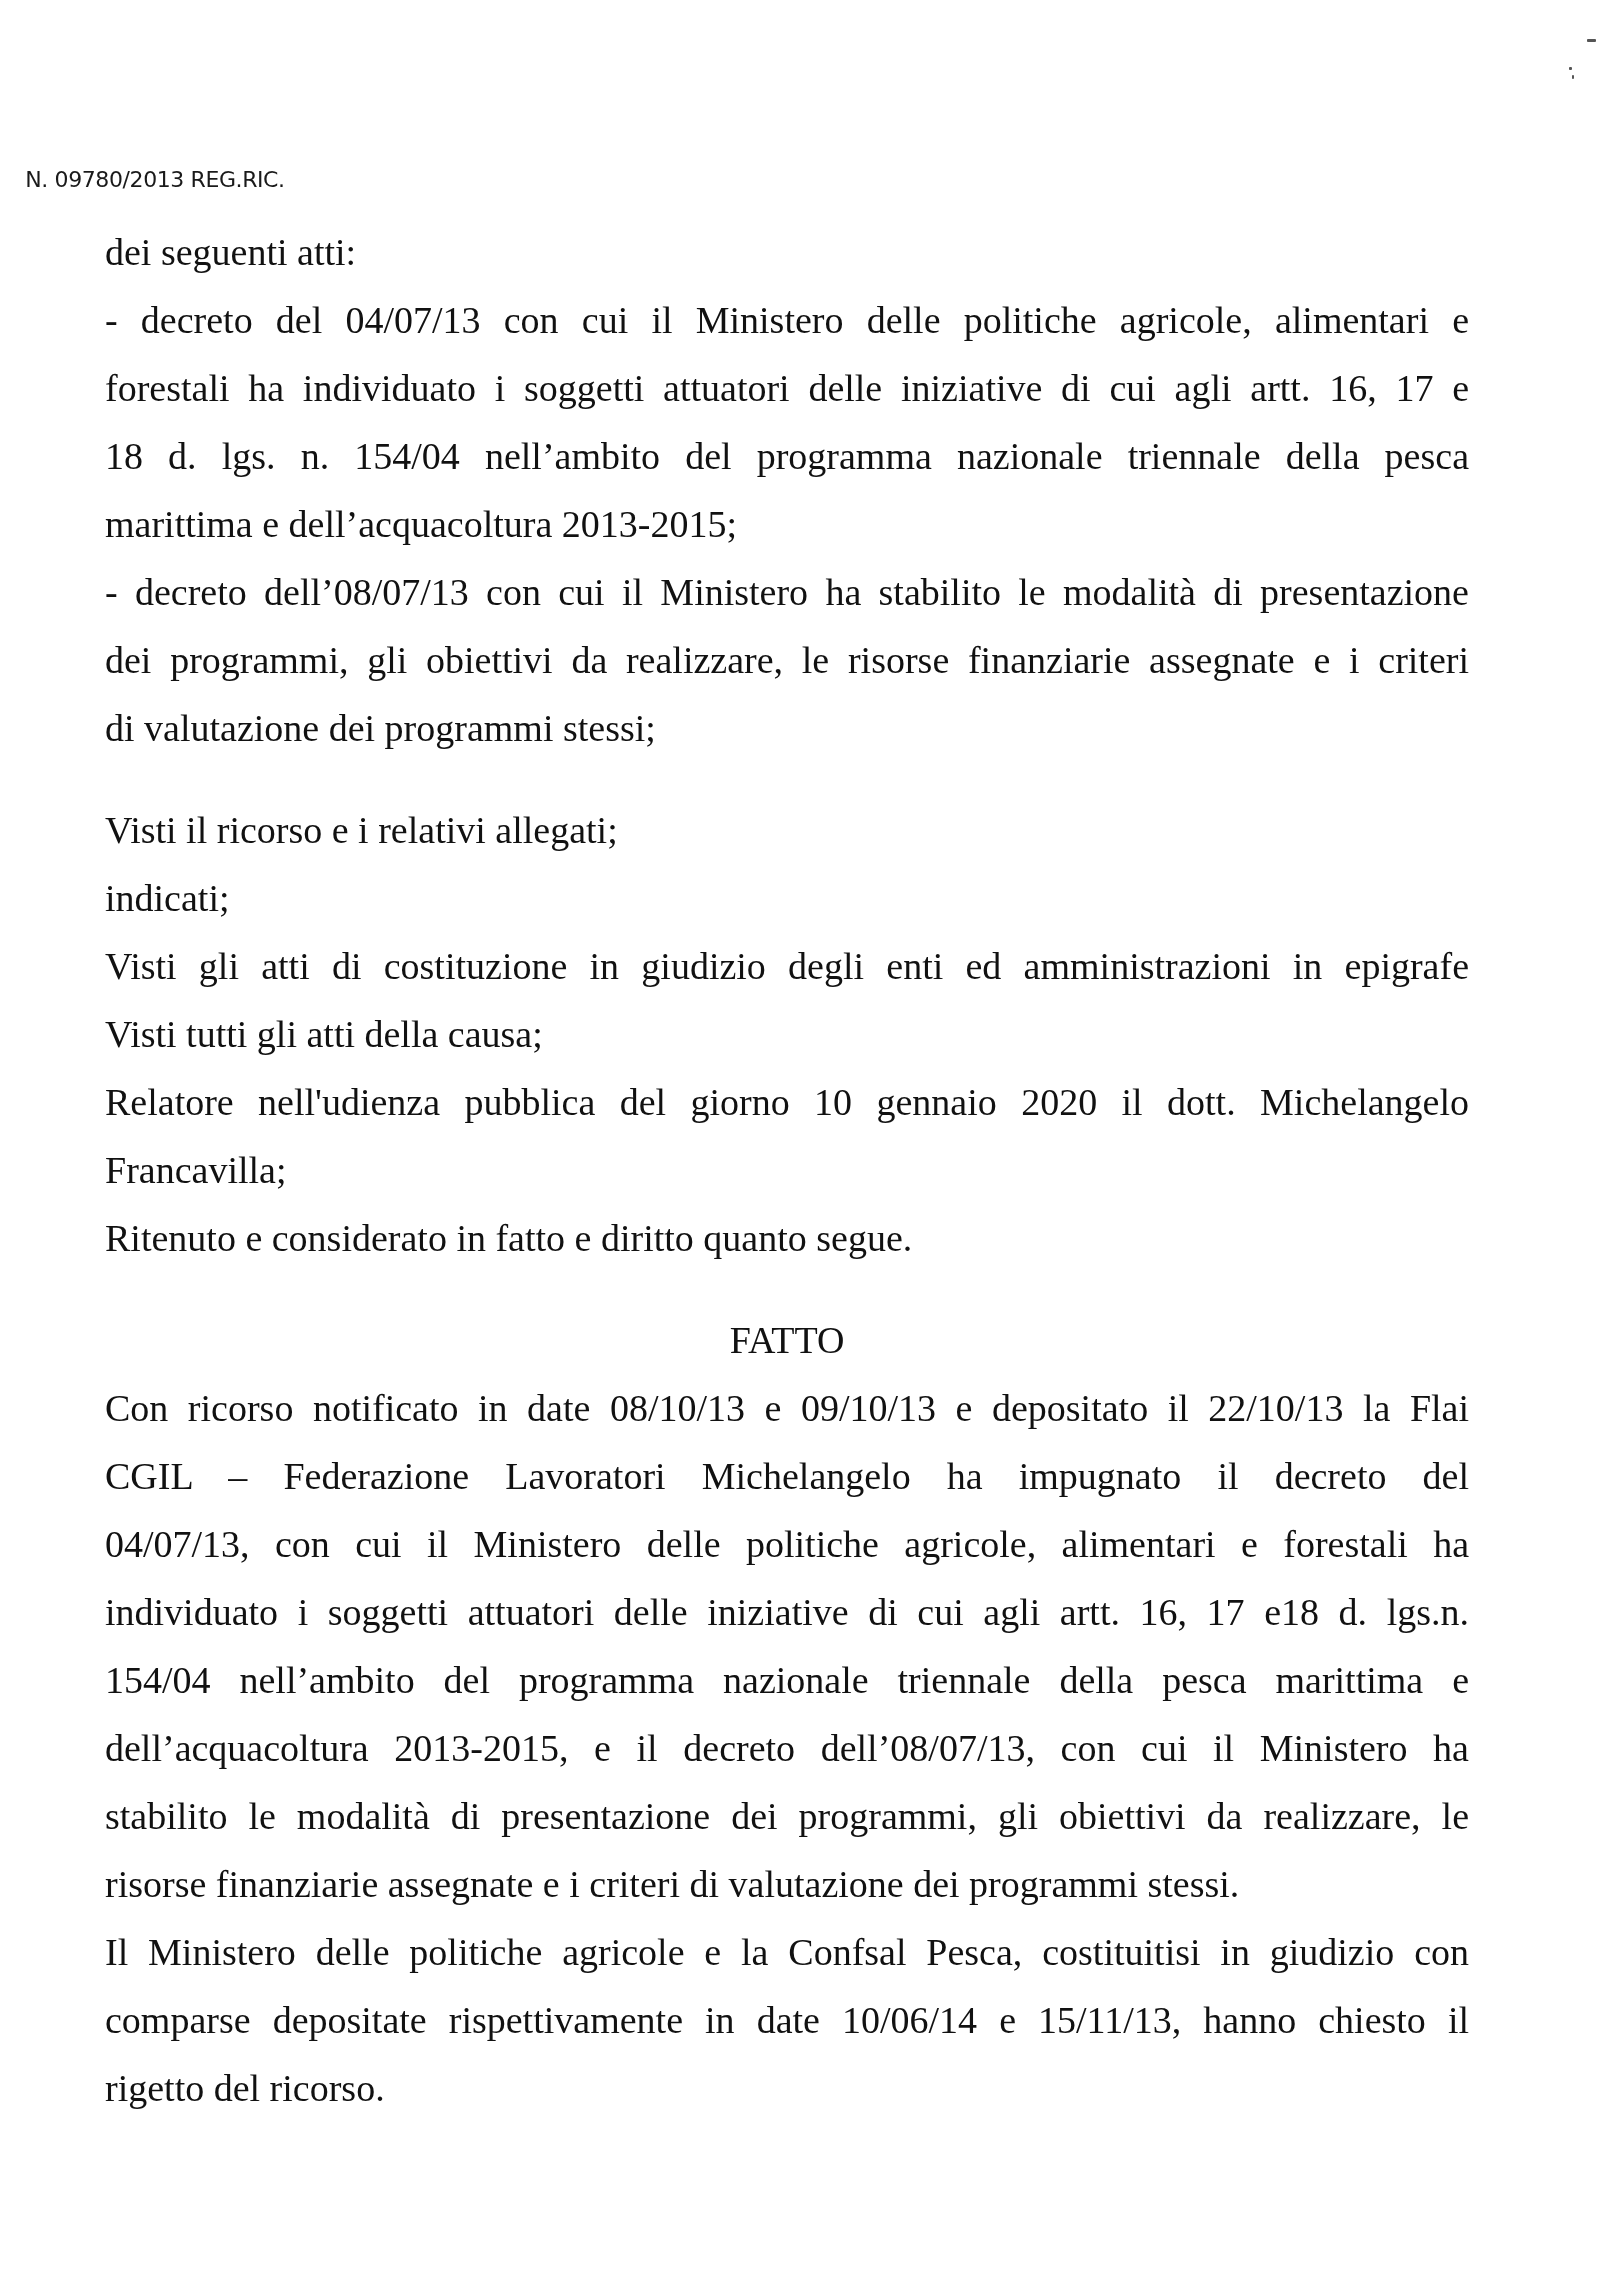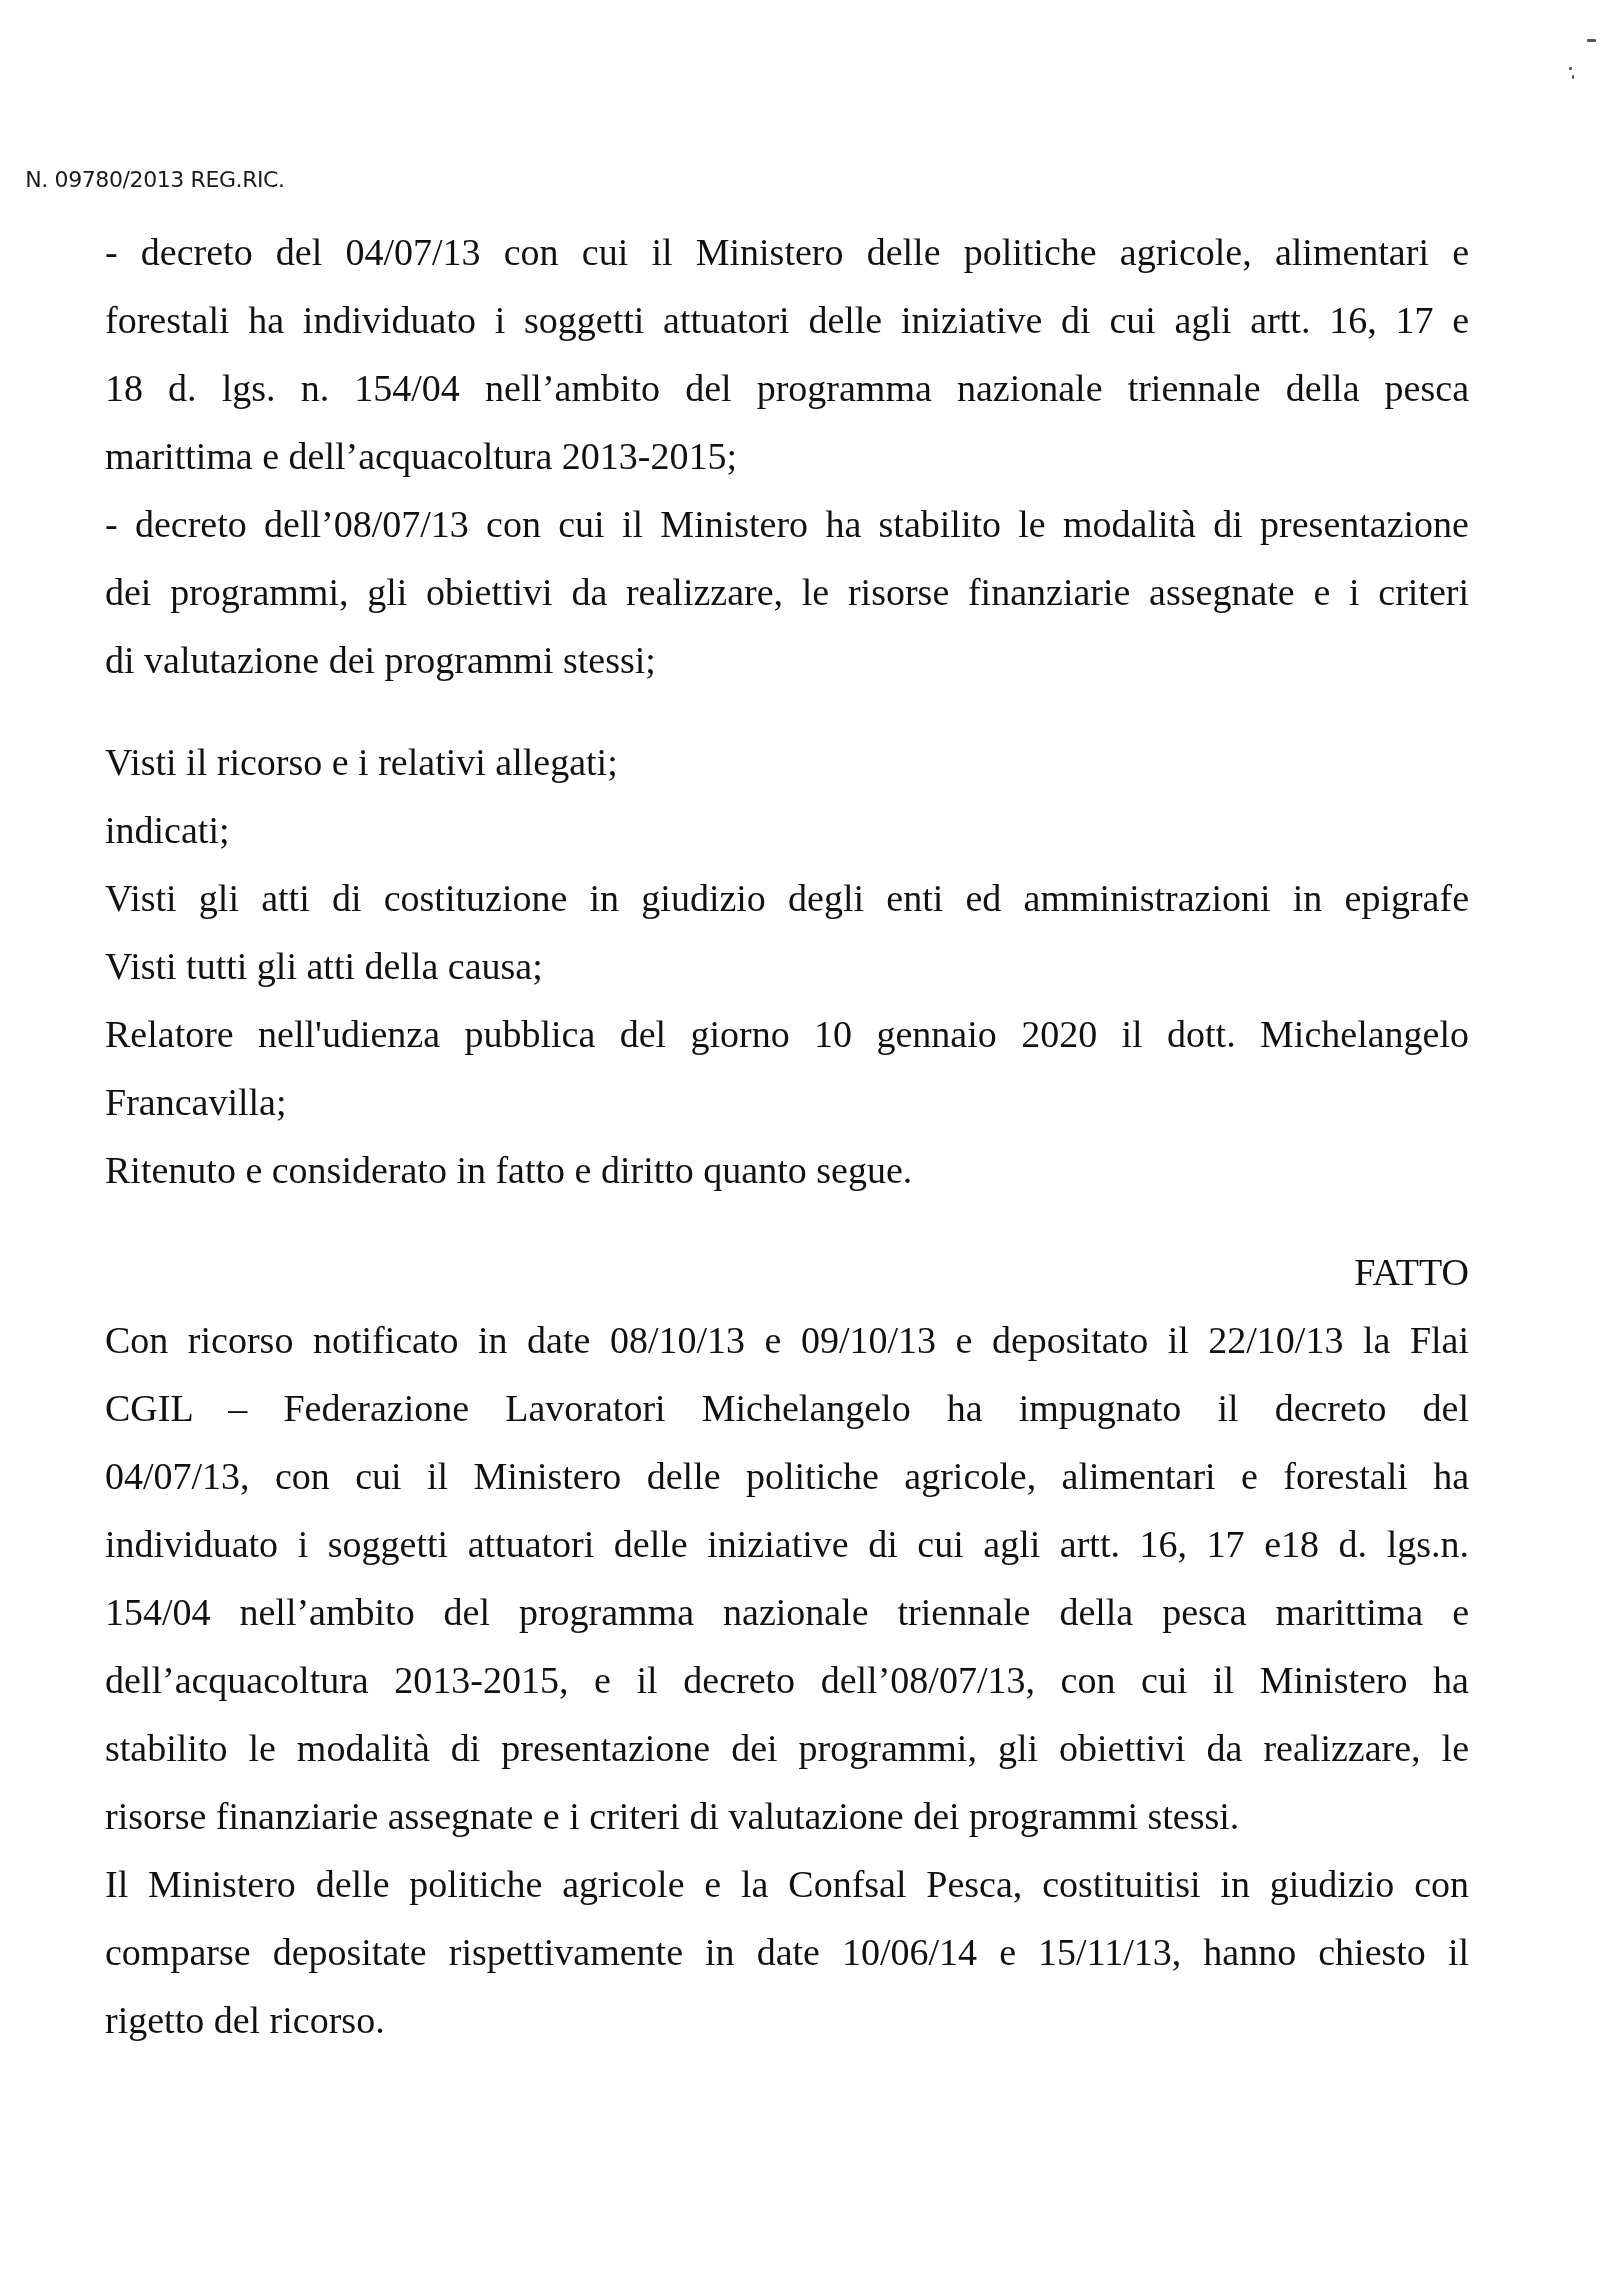--- a/index.html
+++ b/index.html
@@ -43,37 +43,38 @@
     .justify {
       text-align: justify;
       text-align-last: justify;
       white-space: normal;
       height: 68px;
       overflow: hidden;
     }
     .gap-sm { height: 34px; }
     .section-title {
       display: block;
-      text-align: right;
+      text-align: center;
       height: 68px;
       margin-top: 34px;
     }
     .speck {
       position: absolute;
       background: #555;
       border-radius: 0.9px;
     }
   </style>
 </head>
 <body>
 
 <div class="header-ref">N. 09780/2013 REG.RIC.</div>
 
 <div class="page-body">
 
+  <span class="line">dei seguenti atti:</span>
 
   <div>
     <span class="line justify">- decreto del 04/07/13 con cui il Ministero delle politiche agricole, alimentari e</span>
     <span class="line justify">forestali ha individuato i soggetti attuatori delle iniziative di cui agli artt. 16, 17 e</span>
     <span class="line justify">18 d. lgs. n. 154/04 nell’ambito del programma nazionale triennale della pesca</span>
     <span class="line">marittima e dell’acquacoltura 2013-2015;</span>
   </div>
 
   <div>
     <span class="line justify">- decreto dell’08/07/13 con cui il Ministero ha stabilito le modalità di presentazione</span>

